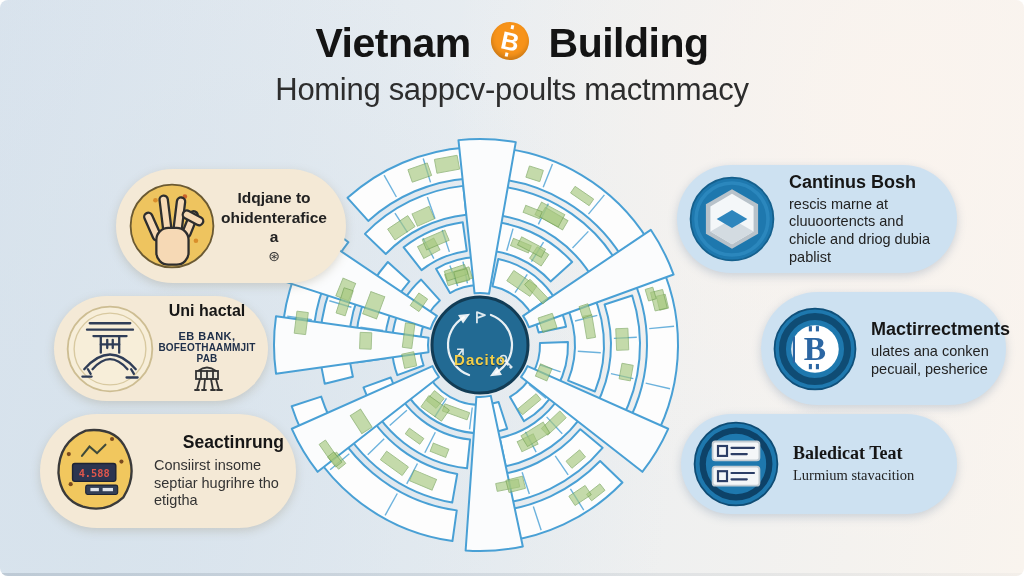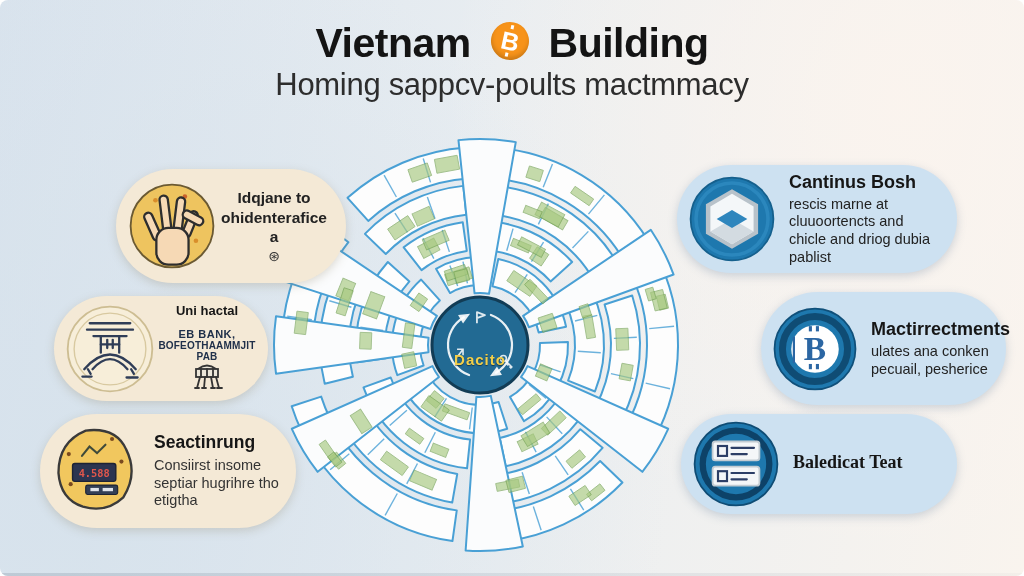--- a/index.html
+++ b/index.html
@@ -20,46 +20,46 @@
   .title{font-size:41px;font-weight:700;color:#141414;letter-spacing:-0.5px;}
   .btc-badge{
     display:inline-flex;width:38px;height:38px;border-radius:50%;
     background:#f7931a;color:#fff;align-items:center;justify-content:center;
     font-weight:700;font-size:25px;transform:rotate(12deg);
     vertical-align:middle;margin:0 9px;position:relative;top:-5px;
     box-shadow:inset 0 -3px 4px rgba(0,0,0,.18);
   }
   .btc-badge .tick{position:absolute;left:17px;width:3px;height:4px;background:#fff;}
   .btc-badge .tick.t{top:3px}.btc-badge .tick.b{bottom:3px}
-  .subtitle{font-size:31px;color:#2d2d2d;font-weight:400;letter-spacing:-0.3px;}
+  .subtitle{font-size:31px;color:#2d2d2d;margin-top:5px;font-weight:400;letter-spacing:-0.3px;}
 
   
   .pill{position:absolute;display:flex;align-items:center;border-radius:200px;z-index:3;}
   .pill.cream{background:#f4e9d6;box-shadow:0 3px 10px rgba(140,130,100,.28);}
   .pill.blue{background:#cde1f1;box-shadow:0 3px 10px rgba(90,120,150,.28);}
   .icon-wrap{flex:0 0 auto;margin-left:10px;display:flex;}
   .txt{flex:1 1 auto;min-width:0;}
   #lp1{left:116px;top:169px;width:230px;height:114px;}
   #lp2{left:54px;top:296px;width:214px;height:105px;}
   #lp3{left:40px;top:414px;width:256px;height:114px;}
   #rp1{left:677px;top:165px;width:280px;height:108px;}
   #rp2{left:761px;top:292px;width:245px;height:113px;}
   #rp3{left:681px;top:414px;width:276px;height:100px;font-family:Liberation Serif, serif;}
 
   #lp1 .txt{text-align:center;padding-right:16px;}
   #lp1 .ln{font-size:15.5px;font-weight:700;color:#222;line-height:1.25;}
   #lp1 .glyph{font-size:14px;color:#333;margin-top:1px;}
 
   #lp2 .txt{text-align:center;padding-right:10px;}
-  .heading{font-size:13px;font-weight:700;color:#161616;}
+  .heading{font-size:16px;font-weight:700;color:#161616;}
   #lp2 .sub1{font-size:11px;font-weight:700;color:#20304a;letter-spacing:.5px;margin-top:10px;}
   #lp2 .sub2{font-size:10px;font-weight:700;color:#20304a;letter-spacing:.2px;}
 
   #lp3 .txt{text-align:left;padding-left:10px;padding-right:12px;}
-  #lp3 .heading{font-size:17.5px;margin-bottom:4px;}
+  #lp3 .heading{font-size:17.5px;margin-bottom:4px;text-align:right;}
   #lp3 .ln{font-size:14.5px;color:#333;line-height:1.22;}
 
   .pill.blue .txt{text-align:left;padding-left:12px;padding-right:12px;}
   .pill.blue .heading{font-size:18px;margin-bottom:3px;}
   .pill.blue .ln{font-size:14.5px;color:#222;line-height:1.22;}
 
   
   #maze{position:absolute;left:263px;top:128px;z-index:1;}
   .center-label{
     position:absolute;left:480px;top:345px;transform:translate(-50%,-50%);
@@ -373,17 +373,18 @@
         <g fill="none" stroke="#2c3e66" stroke-width="2.4" stroke-linecap="round">
           <rect x="-20" y="-20" width="10" height="11"></rect>
           <path d="M-5,-18 H20 M-5,-11 H12"></path>
           <rect x="-20" y="8" width="10" height="11"></rect>
           <path d="M-5,10 H20 M-5,17 H12"></path>
         </g>
       </svg>
     </span>
     <div class="txt">
       <div class="heading">Baledicat Teat</div>
+      <div class="ln">Lurmium stavacition</div>
     </div>
   </div>
 
   <div class="bottom-line"></div>
 </div>
 
 </body></html>

